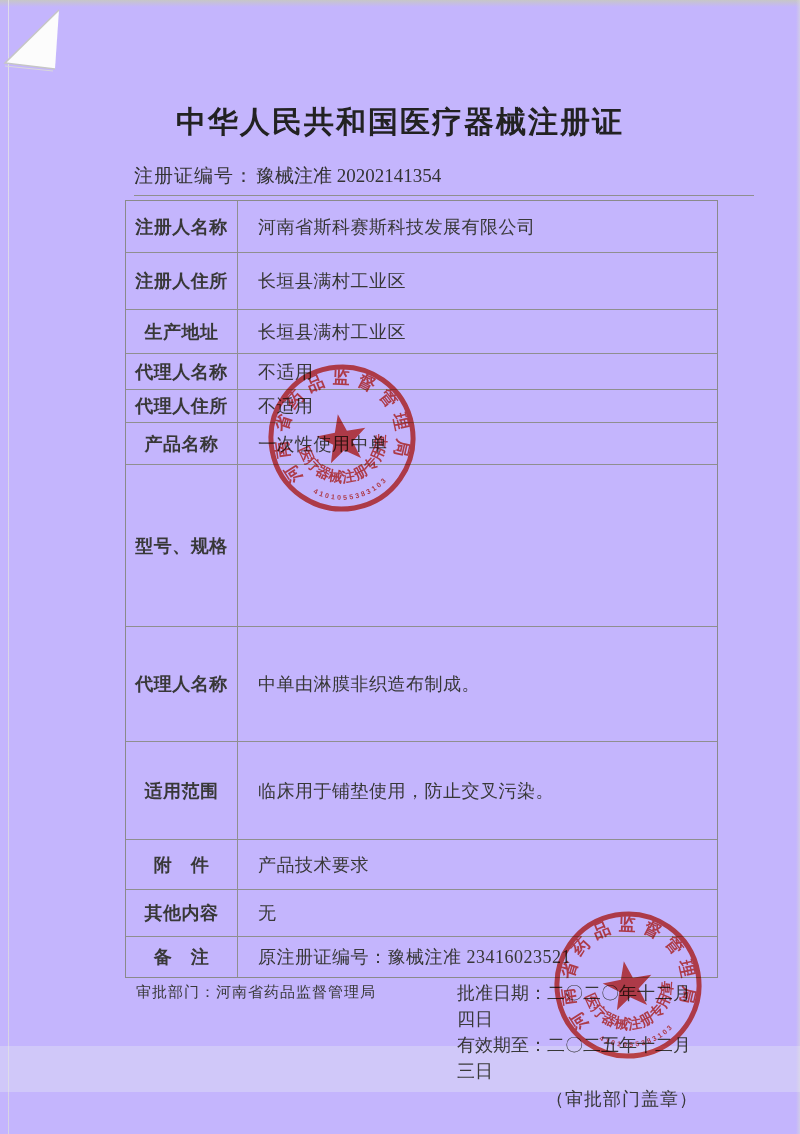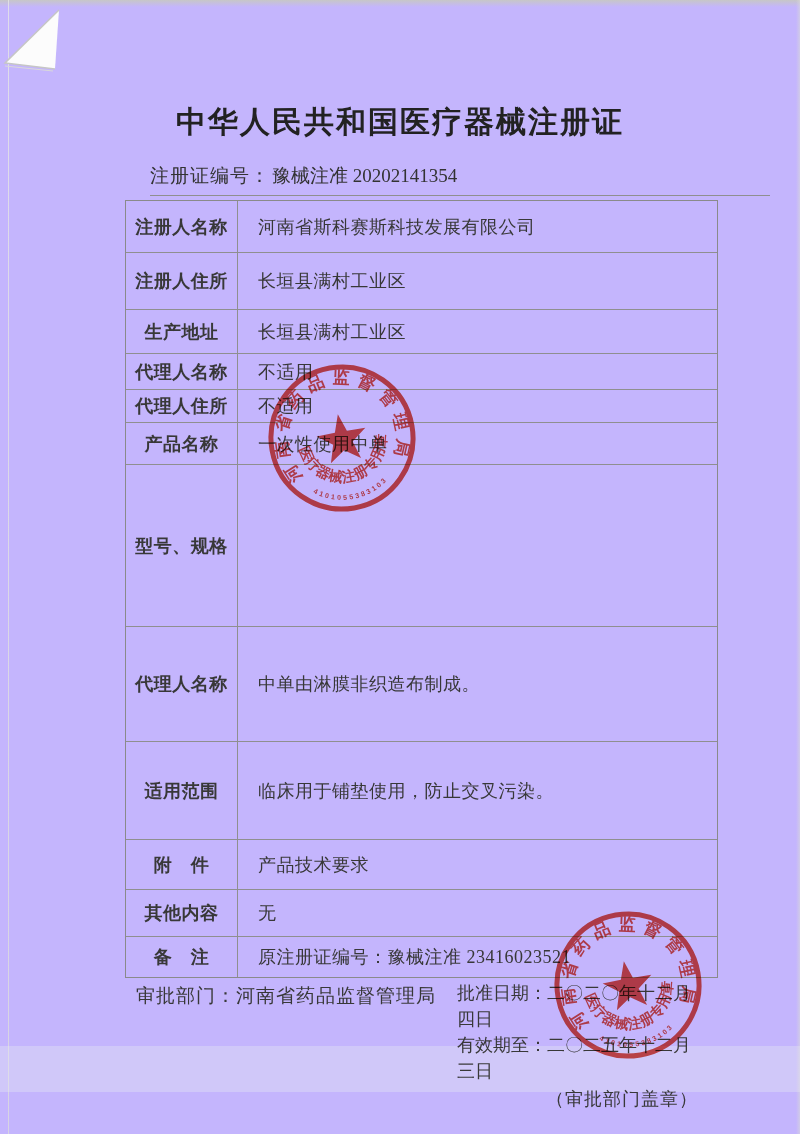--- a/index.html
+++ b/index.html
@@ -18,21 +18,21 @@
   .scan-band{position:absolute;left:0;top:1046px;width:100%;height:46px;
     background:#e9ecf1;opacity:.35;}
   .fold{position:absolute;top:0;left:0;}
 
   .title{
     position:absolute;top:102px;left:0;width:800px;text-align:center;
     font-family:"Liberation Sans","DejaVu Sans",sans-serif;
     font-size:30px;font-weight:700;letter-spacing:2px;color:#222;
   }
   .certline{
-    position:absolute;top:163px;left:150px;width:620px;height:32px;
+    position:absolute;top:163px;left:134px;width:620px;height:32px;
     border-bottom:1.5px solid #8f8f8f;font-size:19px;color:#333;
   }
   .certline .lbl{letter-spacing:1px;}
   .certline .num{margin-left:2px;}
 
   .regtable{
     position:absolute;left:125px;top:200px;width:593px;
     border:1px solid #8a8a8a;box-sizing:border-box;
     display:flex;flex-direction:column;
   }
@@ -54,21 +54,21 @@
   .trow:nth-child(5){height:33px}
   .trow:nth-child(6){height:42px}
   .trow:nth-child(7){height:162px}
   .trow:nth-child(8){height:115px}
   .trow:nth-child(9){height:98px}
   .trow:nth-child(10){height:50px}
   .trow:nth-child(11){height:47px}
   .trow:nth-child(12){height:40px}
   .trow.specs .tvalue{align-items:flex-start;padding-top:30px;line-height:55px;}
 
-  .footer-left{position:absolute;left:136px;top:983px;font-size:19px;letter-spacing:1px;}
+  .footer-left{position:absolute;left:136px;top:983px;font-size:15px;letter-spacing:1px;}
   .footer-right{position:absolute;left:457px;top:980px;width:245px;font-size:18px;line-height:26px;}
   .seal-note{text-align:right;padding-right:4px;letter-spacing:1px;margin-top:2px;}
 
   .stamp{
     position:absolute;width:154px;height:154px;
     transform:rotate(-10deg);
     mix-blend-mode:multiply;opacity:.88;pointer-events:none;
   }
   .stamp1{left:265px;top:361px;}
   .stamp2{left:551px;top:908px;}

